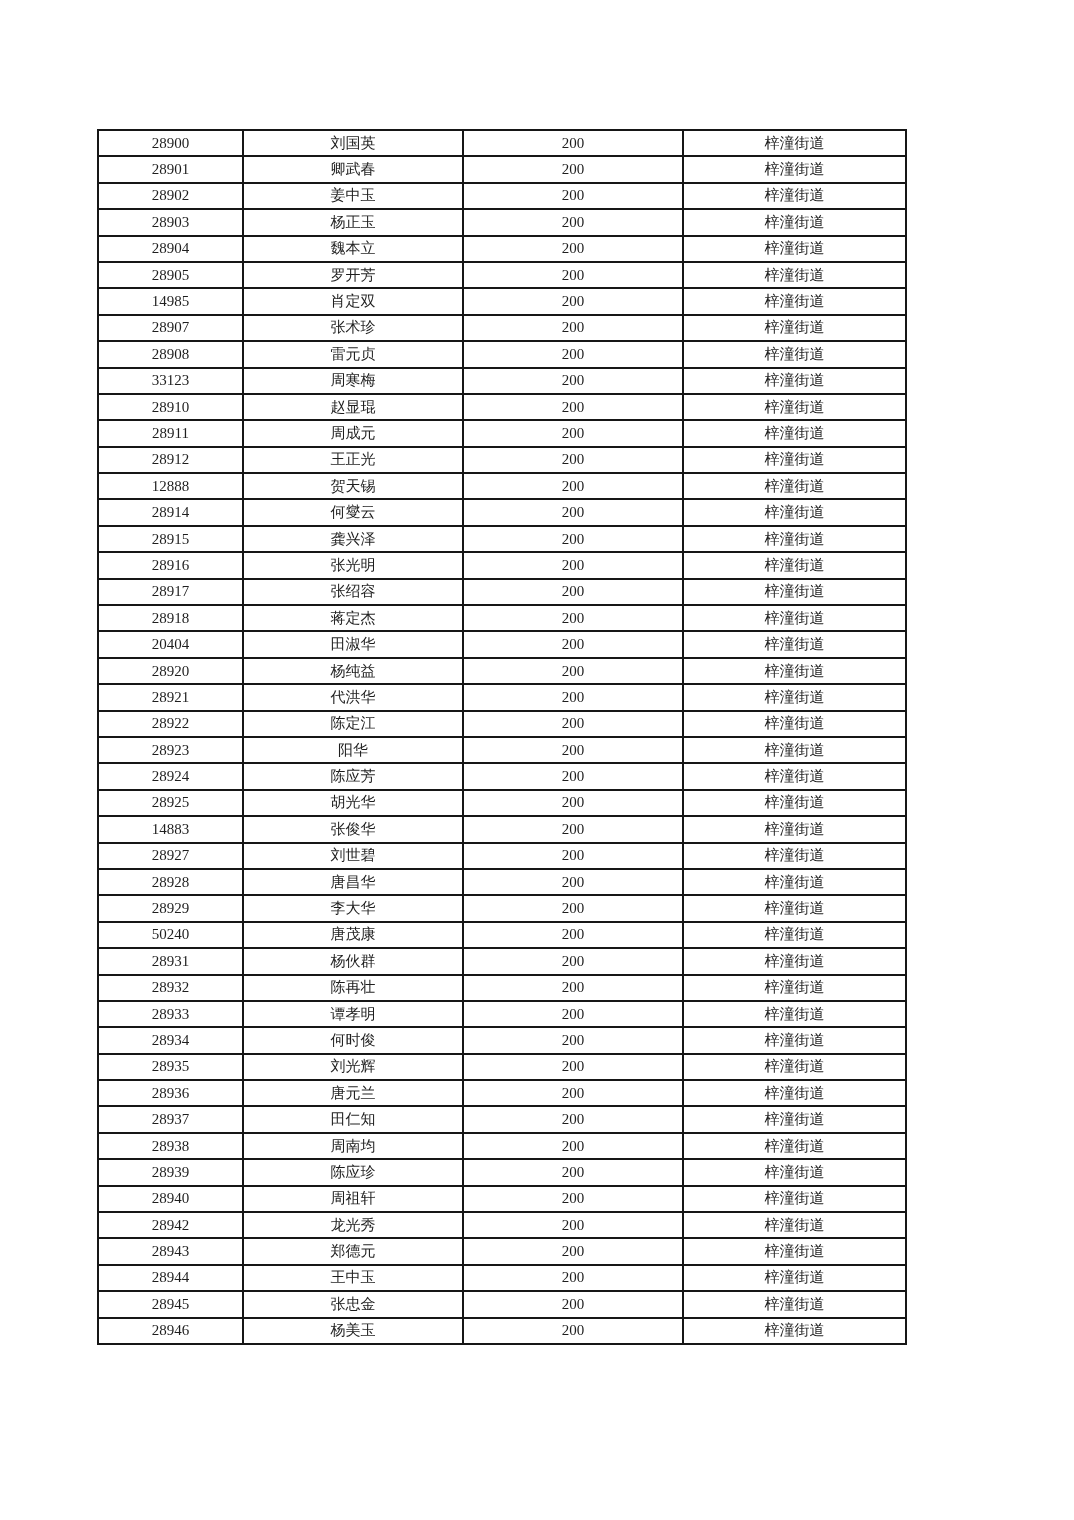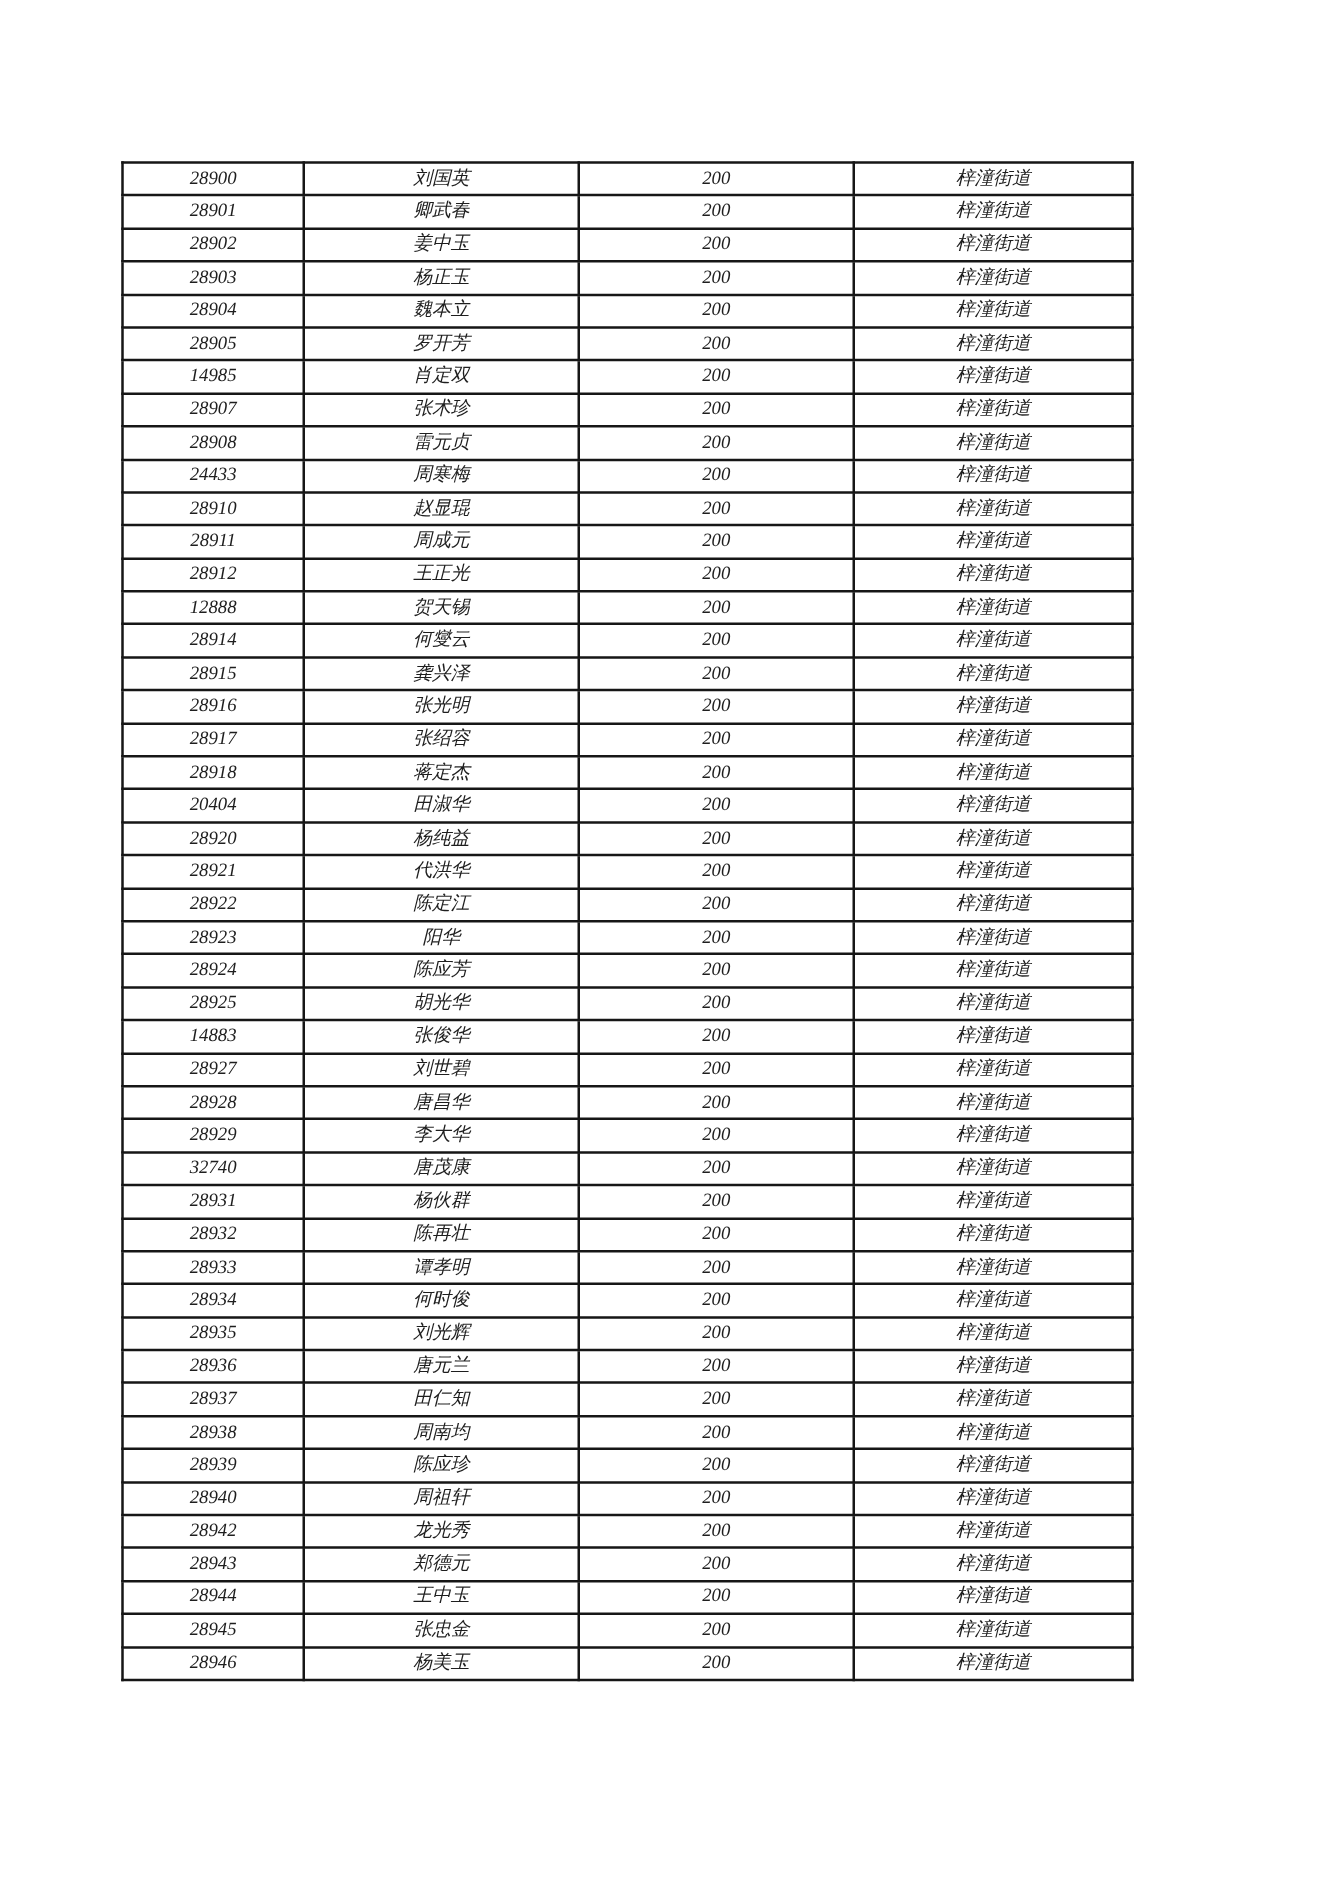--- a/index.html
+++ b/index.html
@@ -10,21 +10,20 @@
   body {
     width: 1074px;
     height: 1520px;
     position: relative;
     font-family: "Liberation Serif", "DejaVu Serif", serif;
   }
   .page {
     position: absolute;
     inset: 0;
     background: #ffffff;
-    font-style: italic;
   }
   .table-wrap {
     position: absolute;
     left: 97px;
     top: 129px;
   }
   table.data-table {
     border-collapse: collapse;
     table-layout: fixed;
     width: 808px;
@@ -107,21 +106,21 @@
             <td>200</td>
             <td>梓潼街道</td>
           </tr>
           <tr>
             <td>28908</td>
             <td>雷元贞</td>
             <td>200</td>
             <td>梓潼街道</td>
           </tr>
           <tr>
-            <td>24433</td>
+            <td>33123</td>
             <td>周寒梅</td>
             <td>200</td>
             <td>梓潼街道</td>
           </tr>
           <tr>
             <td>28910</td>
             <td>赵显琨</td>
             <td>200</td>
             <td>梓潼街道</td>
           </tr>
@@ -233,21 +232,21 @@
             <td>200</td>
             <td>梓潼街道</td>
           </tr>
           <tr>
             <td>28929</td>
             <td>李大华</td>
             <td>200</td>
             <td>梓潼街道</td>
           </tr>
           <tr>
-            <td>32740</td>
+            <td>50240</td>
             <td>唐茂康</td>
             <td>200</td>
             <td>梓潼街道</td>
           </tr>
           <tr>
             <td>28931</td>
             <td>杨伙群</td>
             <td>200</td>
             <td>梓潼街道</td>
           </tr>

